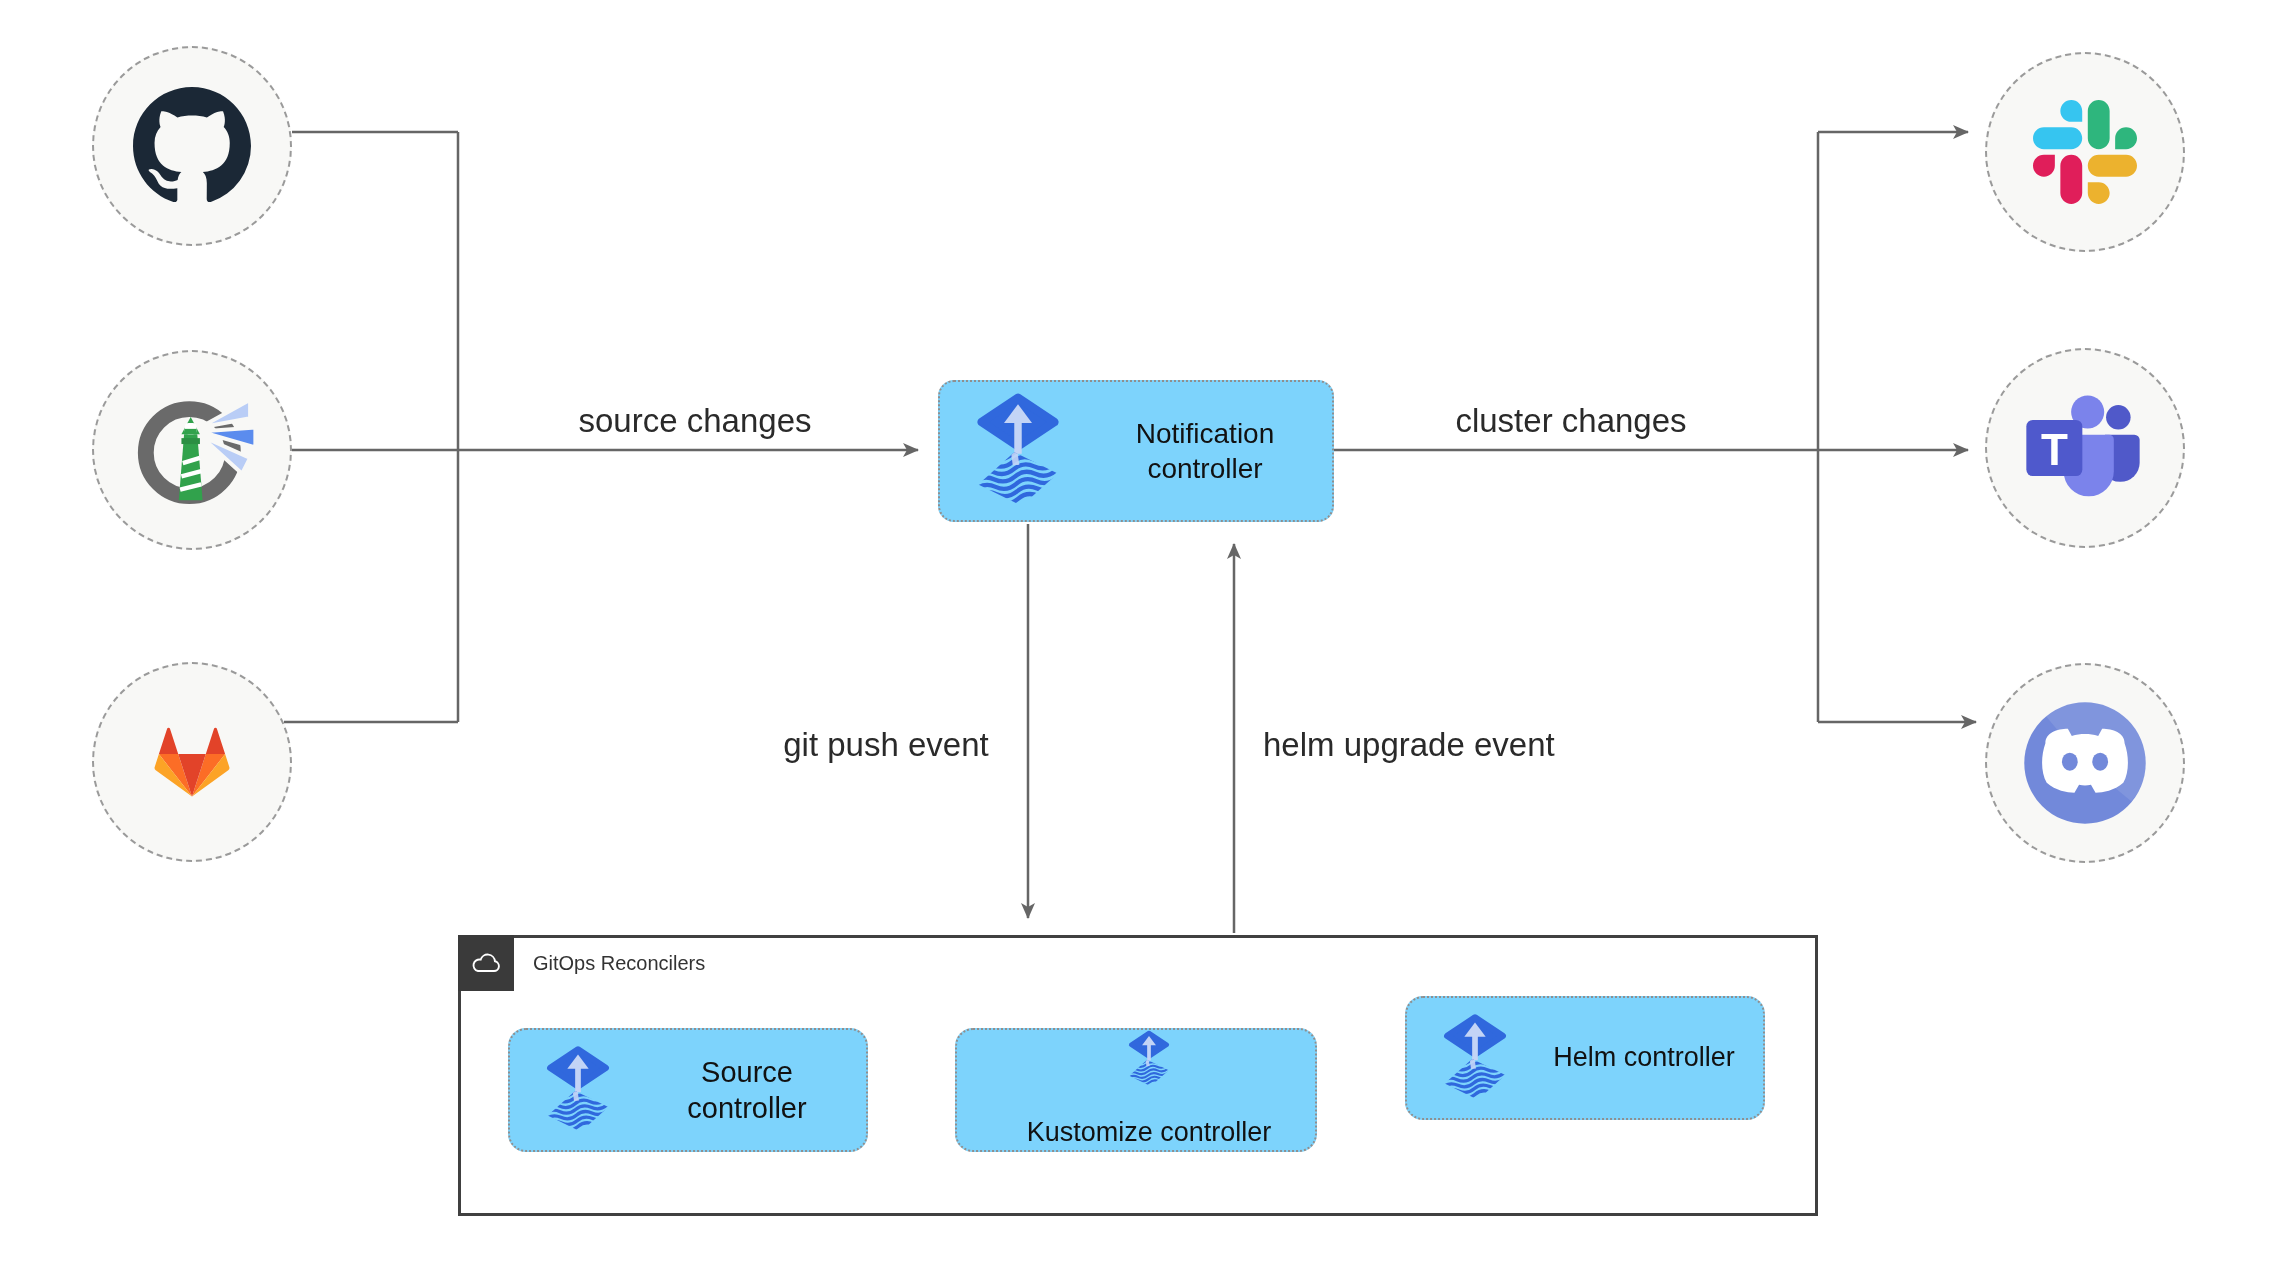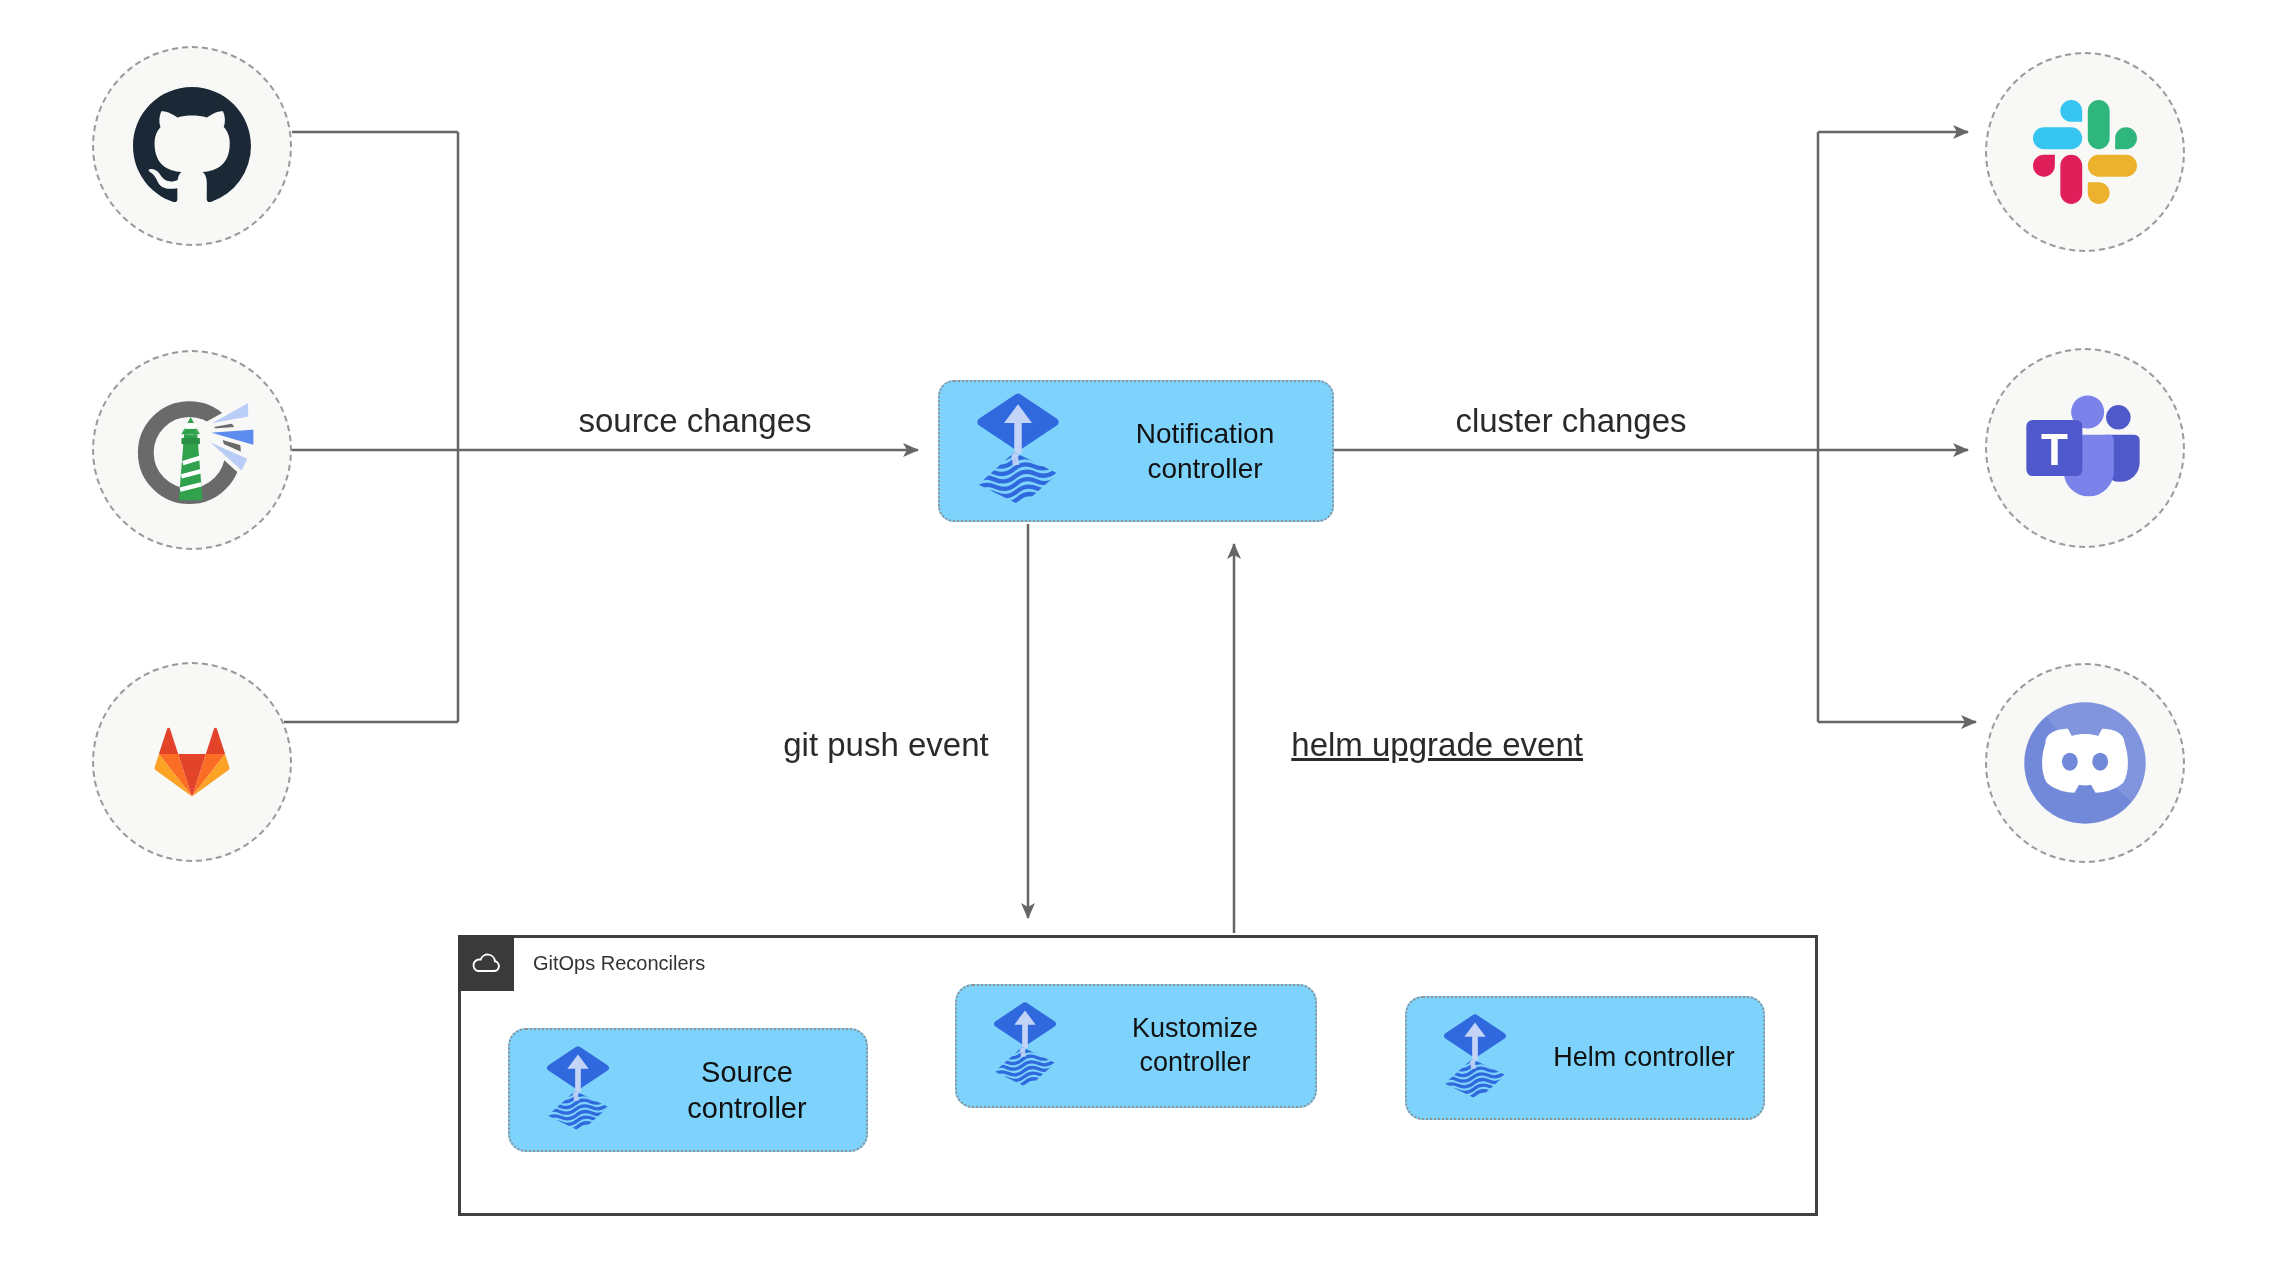--- a/index.html
+++ b/index.html
@@ -135,21 +135,21 @@
         </g>
         <rect x="41.5" y="60" width="7" height="18" fill="#c3d4f6" opacity="0.9"></rect>
       </g>
     </svg>
     <div class="ctrl-label">Notification controller</div>
   </div>
 
   <div class="edge-label" style="left:545px;top:402px;width:300px;text-align:center;">source changes</div>
   <div class="edge-label" style="left:1421px;top:402px;width:300px;text-align:center;">cluster changes</div>
   <div class="edge-label" style="left:756px;top:726px;width:260px;text-align:center;">git push event</div>
-  <div class="edge-label" style="left:1263px;top:726px;width:320px;text-align:right;text-decoration:underline;">helm upgrade event</div>
+  <div class="edge-label" style="left:1263px;top:726px;width:320px;text-align:left;">helm upgrade event</div>
 
   <div class="node-circle" style="left:1985px;top:52px;">
     <svg width="104" height="104" viewBox="0 0 122.8 122.8">
       <path fill="#E01E5A" d="M25.8,77.6c0,7.1-5.8,12.9-12.9,12.9S0,84.7,0,77.6s5.8-12.9,12.9-12.9h12.9V77.6z M32.3,77.6c0-7.1,5.8-12.9,12.9-12.9s12.9,5.8,12.9,12.9v32.3c0,7.1-5.8,12.9-12.9,12.9s-12.9-5.8-12.9-12.9V77.6z"></path>
       <path fill="#36C5F0" d="M45.2,25.8c-7.1,0-12.9-5.8-12.9-12.9S38.1,0,45.2,0s12.9,5.8,12.9,12.9v12.9H45.2z M45.2,32.3c7.1,0,12.9,5.8,12.9,12.9s-5.8,12.9-12.9,12.9H12.9C5.8,58.1,0,52.3,0,45.2s5.8-12.9,12.9-12.9H45.2z"></path>
       <path fill="#2EB67D" d="M97,45.2c0-7.1,5.8-12.9,12.9-12.9s12.9,5.8,12.9,12.9s-5.8,12.9-12.9,12.9H97V45.2z M90.5,45.2c0,7.1-5.8,12.9-12.9,12.9s-12.9-5.8-12.9-12.9V12.9C64.7,5.8,70.5,0,77.6,0s12.9,5.8,12.9,12.9V45.2z"></path>
       <path fill="#ECB22E" d="M77.6,97c7.1,0,12.9,5.8,12.9,12.9s-5.8,12.9-12.9,12.9s-12.9-5.8-12.9-12.9V97H77.6z M77.6,90.5c-7.1,0-12.9-5.8-12.9-12.9s5.8-12.9,12.9-12.9h32.3c7.1,0,12.9,5.8,12.9,12.9s-5.8,12.9-12.9,12.9H77.6z"></path>
     </svg>
   </div>
 
@@ -202,21 +202,21 @@
           <path d="M-2,98 q11,-7 22,0 t22,0 t22,0 t22,0 t22,0"></path>
           <path d="M-2,106 q11,-7 22,0 t22,0 t22,0 t22,0 t22,0"></path>
           <path d="M-2,114 q11,-7 22,0 t22,0 t22,0 t22,0 t22,0"></path>
         </g>
         <rect x="41.5" y="60" width="7" height="18" fill="#c3d4f6" opacity="0.9"></rect>
       </g>
     </svg>
     <div class="ctrl-label" style="font-size:29px;">Source controller</div>
   </div>
 
-  <div class="ctrl-card" style="left:955px;top:984px;width:362px;height:124px;">
+  <div class="ctrl-card" style="left:955px;top:1028px;width:362px;height:124px;flex-direction:column;">
     <svg width="64" height="90" viewBox="0 0 90 126">
       <polygon points="45,6 84,32 45,58 6,32" fill="#3068dd" stroke="#3068dd" stroke-width="9" stroke-linejoin="round"></polygon>
       <rect x="41" y="26" width="8" height="40" fill="#c3d4f6"></rect>
       <polygon points="45,13 60,33 30,33" fill="#c3d4f6"></polygon>
       <clipPath id="fluxwave3">
           <polygon points="45,64 88,93 45,122 2,93"></polygon>
         </clipPath>
       <g clip-path="url(#fluxwave3)" transform="rotate(-8 45 93)">
         <g stroke="#3068dd" stroke-width="4.6" fill="none">
           <path d="M-2,66 q11,-7 22,0 t22,0 t22,0 t22,0 t22,0"></path>

